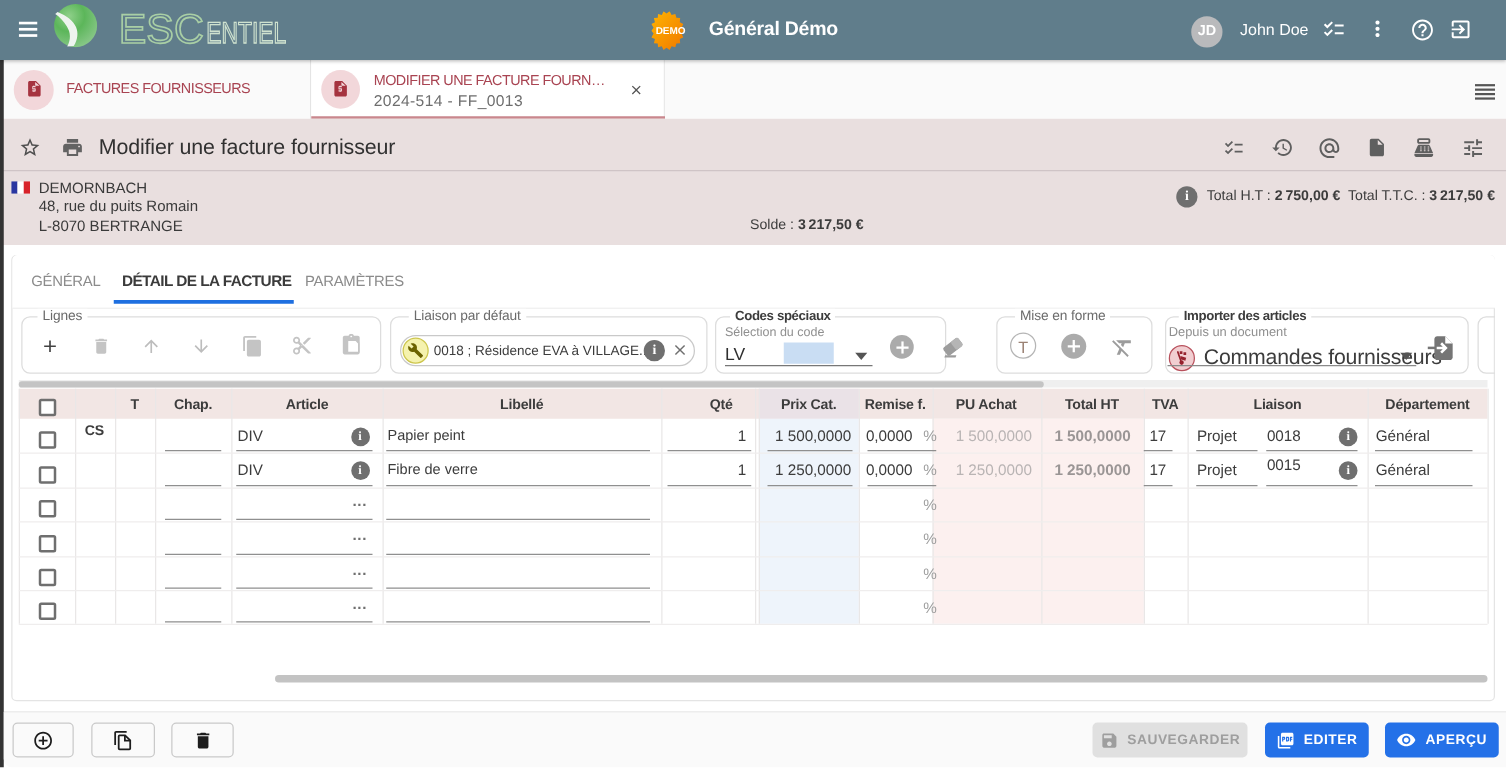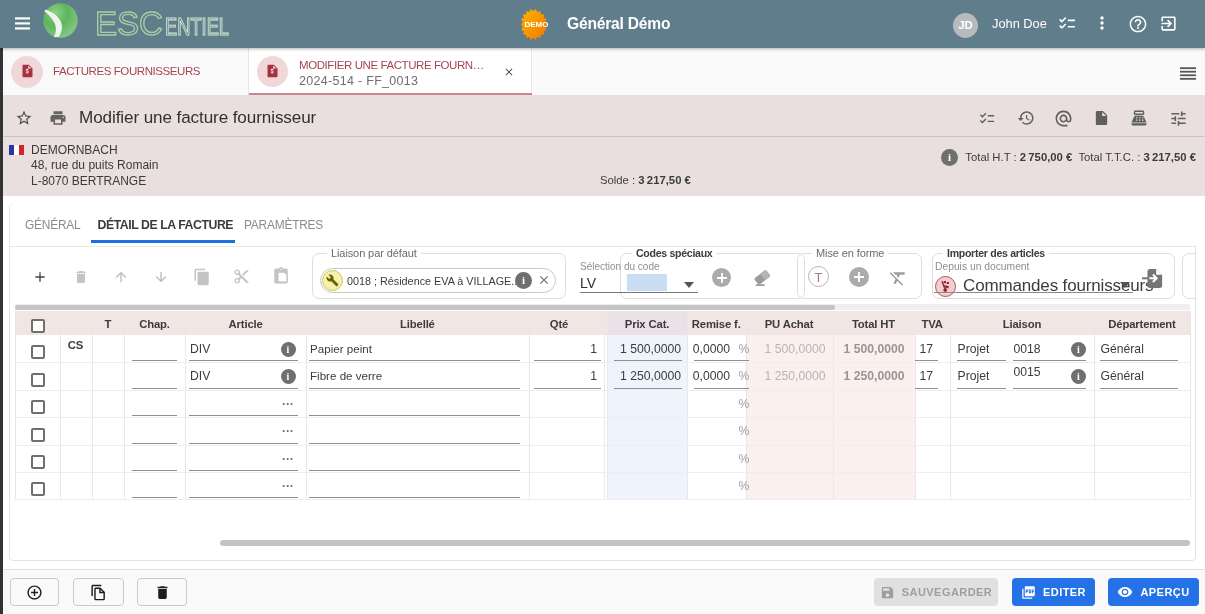--- a/index.html
+++ b/index.html
@@ -171,20 +171,23 @@
 
   <div id="card"></div>
   <div id="sliver"></div>
 
   <div class="abs" style="left:10px;top:204px;width:1186px;height:43px;border-bottom:1px solid #e7e7e7;border-radius:4px 4px 0 0;background:#fff;"></div>
   <div class="abs" style="left:25px;top:218px;font-size:11.9px;letter-spacing:-.2px;color:#8b8b8b;">GÉNÉRAL</div>
   <div class="abs" style="left:97.5px;top:218px;font-size:12.3px;color:#3b3b3b;font-weight:bold;letter-spacing:-.45px;">DÉTAIL DE LA FACTURE</div>
   <div class="abs" style="left:244px;top:218px;font-size:11.9px;letter-spacing:-.2px;color:#8b8b8b;">PARAMÈTRES</div>
   <div class="abs" style="left:91px;top:240px;width:144px;height:3px;background:#1e6fe0;"></div>
 
+  <div class="fieldset" style="left:17px;top:253px;width:288px;height:46px;">
+    <div class="fieldset-label" style="left:12px;">Lignes</div>
+  </div>
   <svg class="abs" style="left:32px;top:269px" width="16" height="16" viewBox="0 0 24 24" fill="#424242">
       <path d="M19 13h-6v6h-2v-6H5v-2h6V5h2v6h6v2z"></path>
     </svg>
   <svg class="abs" style="left:73px;top:269px" width="16" height="16" viewBox="0 0 24 24" fill="#c4c4c4">
       <path d="M6 19c0 1.1.9 2 2 2h8c1.1 0 2-.9 2-2V7H6v12zM19 4h-3.5l-1-1h-5l-1 1H5v2h14V4z"></path>
     </svg>
   <svg class="abs" style="left:113px;top:269px" width="16" height="16" viewBox="0 0 24 24" fill="#bdbdbd">
       <path d="M4 12l1.41 1.41L11 7.83V20h2V7.83l5.58 5.59L20 12l-8-8-8 8z"></path>
     </svg>
   <svg class="abs" style="left:153px;top:269px" width="16" height="16" viewBox="0 0 24 24" fill="#bdbdbd">
@@ -208,21 +211,21 @@
   <div class="abs" style="left:322px;top:270px;width:21px;height:21px;border-radius:50%;background:#f5f2ae;border:1px solid #cdc64e;"></div>
   <svg class="abs" style="left:326px;top:274px" width="13" height="13" viewBox="0 0 24 24" fill="#6b6200">
     <path d="M22.7 19l-9.1-9.1c.9-2.3.4-5-1.5-6.9-2-2-5-2.4-7.4-1.3L9 6 6 9 1.6 4.7C.4 7.1.9 10.1 2.9 12.1c1.9 1.9 4.6 2.4 6.9 1.5l9.1 9.1c.4.4 1 .4 1.4 0l2.3-2.3c.5-.4.5-1.1.1-1.4z"></path>
   </svg>
   <div class="abs" style="left:347px;top:275px;font-size:10.8px;color:#3c3c3c;">0018 ; Résidence EVA à VILLAGE...</div>
   <div class="info-i" style="left:515px;top:272px;width:17px;height:17px;font-size:11px;line-height:17px;font-weight:bold;font-family:'Liberation Serif',serif;">i</div>
   <svg class="abs" style="left:537px;top:273px" width="14" height="14" viewBox="0 0 24 24" fill="#6f6f6f">
     <path d="M19 6.41L17.59 5 12 10.59 6.41 5 5 6.41 10.59 12 5 17.59 6.41 19 12 13.41 17.59 19 19 17.59 13.41 12 19 6.41z"></path>
   </svg>
 
-  <div class="fieldset" style="left:572px;top:253px;width:185px;height:46px;margin-left:48px;">
+  <div class="fieldset" style="left:572px;top:253px;width:185px;height:46px;">
     <div class="fieldset-label fl-dark" style="left:11px;letter-spacing:-.3px;">Codes spéciaux</div>
   </div>
   <div class="abs" style="left:580px;top:260.5px;font-size:10px;color:#8f8f8f;">Sélection du code</div>
   <div class="abs" style="left:627px;top:274px;width:40px;height:17px;background:#c9ddf3;"></div>
   <div class="abs" style="left:580px;top:275px;font-size:14px;color:#2f2f2f;">LV</div>
   <svg class="abs" style="left:684px;top:281.5px" width="10" height="6" viewBox="0 0 10 6" fill="#545454">
       <path d="M0 0l5 6 5-6z"></path>
     </svg>
   <div class="uline" style="left:580px;top:292px;width:118px;background:#777;"></div>
   <div class="abs" style="left:712px;top:268px;width:19px;height:19px;border-radius:50%;background:#ababab;"></div>
@@ -301,21 +304,21 @@
   <div class="hline" style="left:15px;top:389.8px;width:1175px;"></div>
   <div class="hline" style="left:15px;top:417.2px;width:1175px;"></div>
   <div class="hline" style="left:15px;top:444.6px;width:1175px;"></div>
   <div class="hline" style="left:15px;top:472px;width:1175px;"></div>
   <div class="hline" style="left:15px;top:499.4px;width:1175px;"></div>
   <div class="hcell" style="left:15.5px;top:317.5px;width:120px;margin-top:21px;">CS</div>
   <div class="hcell" style="left:47.8px;top:317.5px;width:120px;">T</div>
   <div class="hcell" style="left:94.5px;top:317.5px;width:120px;">Chap.</div>
   <div class="hcell" style="left:185.6px;top:317.5px;width:120px;">Article</div>
   <div class="hcell" style="left:357.4px;top:317.5px;width:120px;">Libellé</div>
-  <div class="hcell" style="left:499px;top:317.5px;width:120px;">Qté</div>
+  <div class="hcell" style="left:517px;top:317.5px;width:120px;">Qté</div>
   <div class="hcell" style="left:587px;top:317.5px;width:120px;">Prix Cat.</div>
   <div class="hcell" style="left:656.2px;top:317.5px;width:120px;">Remise f.</div>
   <div class="hcell" style="left:729px;top:317.5px;width:120px;">PU Achat</div>
   <div class="hcell" style="left:813.5px;top:317.5px;width:120px;">Total HT</div>
   <div class="hcell" style="left:872.2px;top:317.5px;width:120px;">TVA</div>
   <div class="hcell" style="left:962px;top:317.5px;width:120px;">Liaison</div>
   <div class="hcell" style="left:1082px;top:317.5px;width:120px;">Département</div>
   <div class="cbx" style="left:31px;top:319px;"></div>
   <div class="cbx" style="left:31px;top:345.3px;"></div>
   <div class="uline" style="left:132px;top:360.3px;width:45px;"></div>

